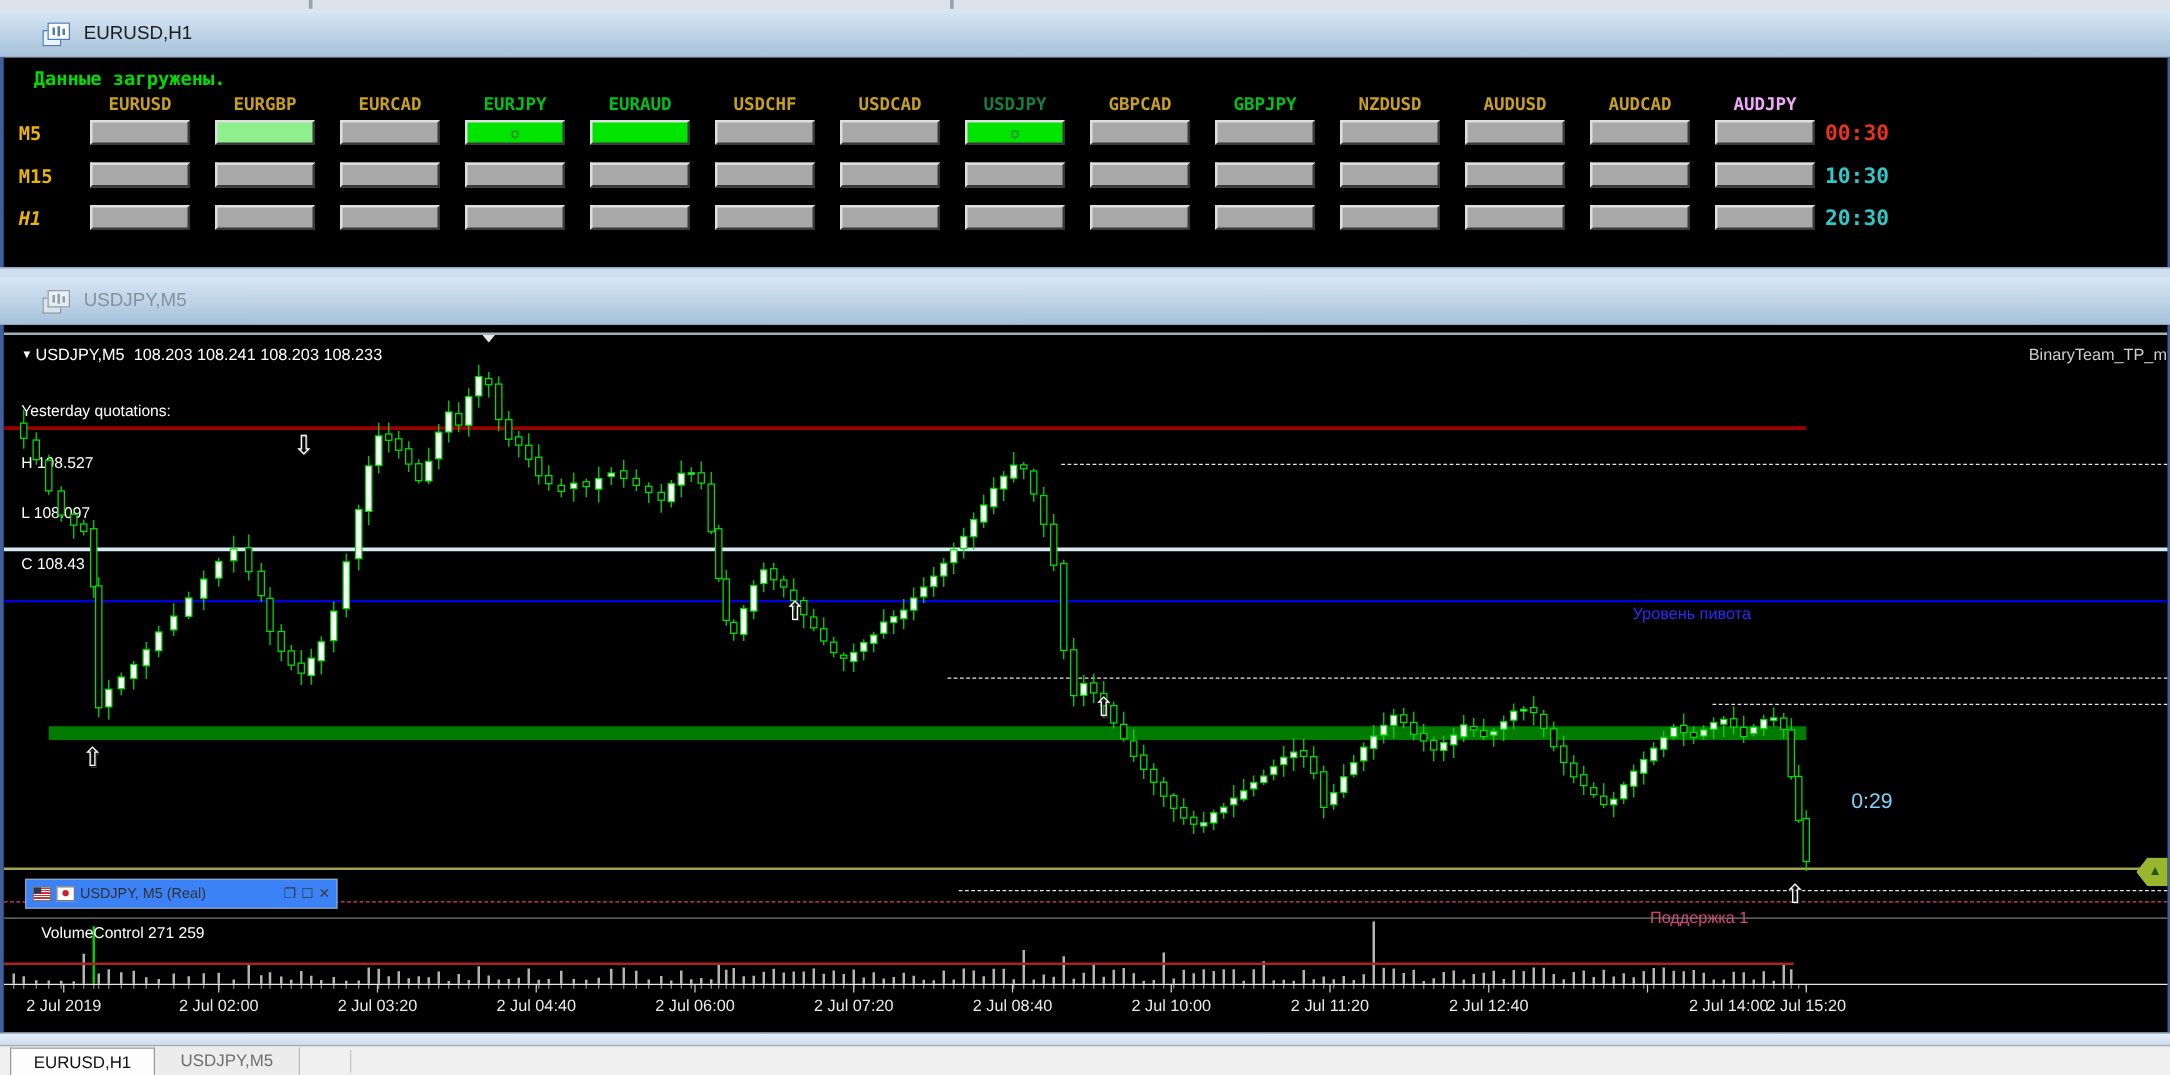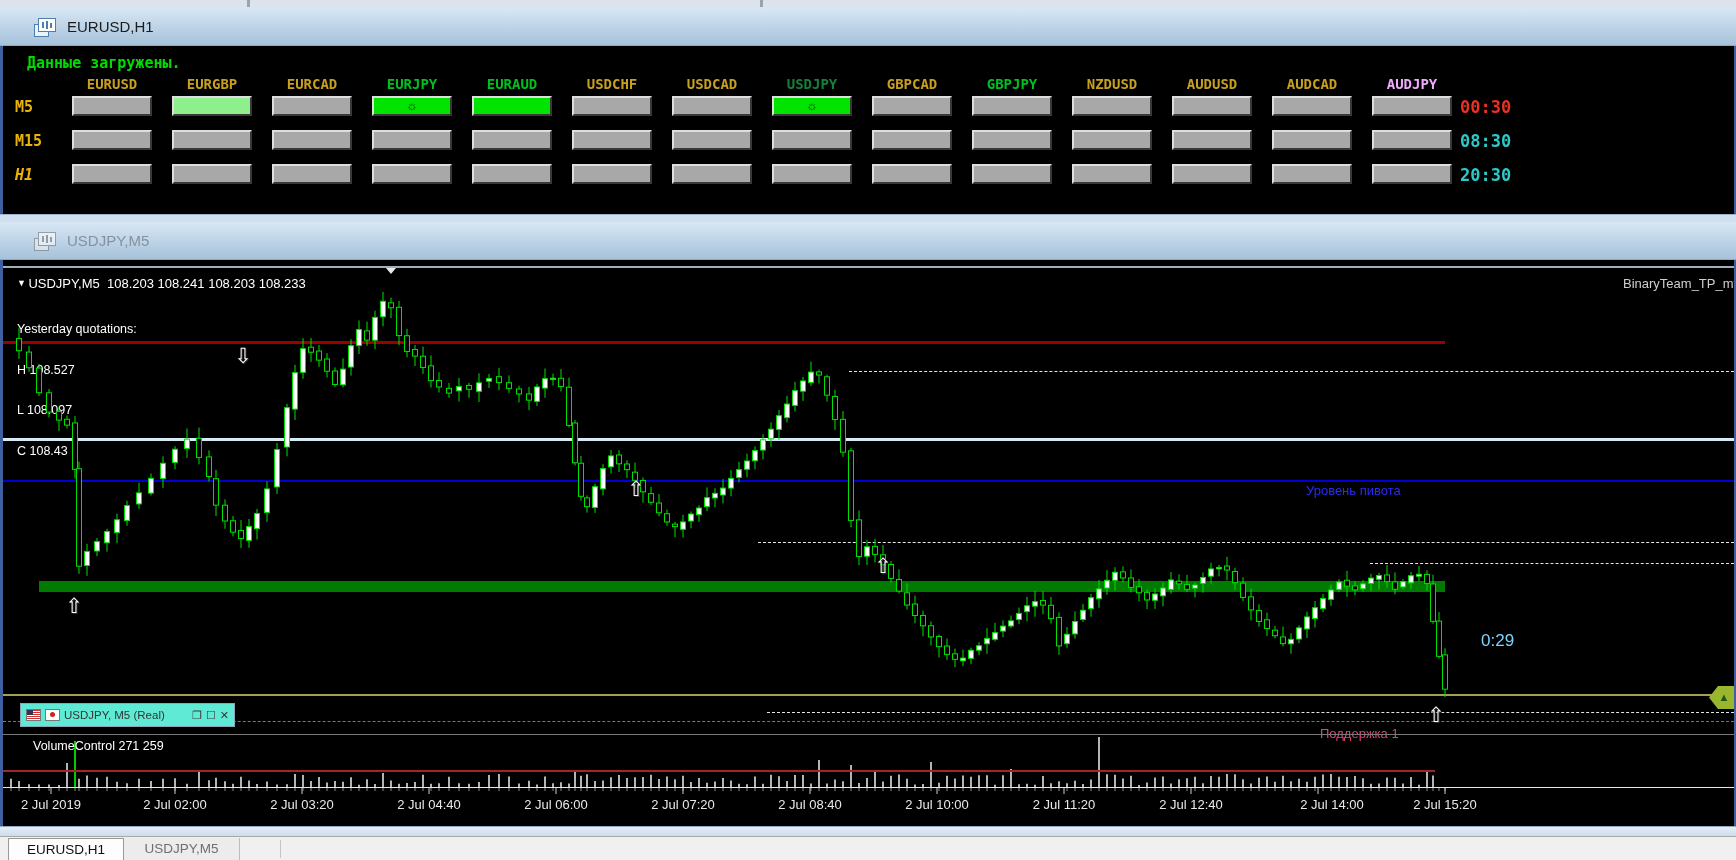--- a/index.html
+++ b/index.html
@@ -36,21 +36,21 @@
   #mdi-strip{top:826px;left:0;width:1736px;height:10px;background:linear-gradient(#e6eef7,#c9daeb);border-top:1px solid #8fa8c0;}
   
   #chart{position:absolute;top:260px;left:0;width:1736px;height:566px;background:#000;
     border-left:3px solid #3f5f9f;border-right:2px solid #3f5f9f;box-sizing:border-box;overflow:hidden;}
   #chart .inner-top{position:absolute;top:6px;left:0;width:100%;height:2px;background:#9fb0bd;}
   .chart-text{position:absolute;color:#fff;font-size:13px;white-space:pre;}
   #quotes-block{position:absolute;left:14px;top:36px;color:#fff;font-size:12.5px;line-height:13.5px;white-space:pre;}
   .arrow-glyph{position:absolute;width:22px;text-align:center;font-size:21px;color:#fff;
     text-shadow:0 0 1px #000,1px 1px 0 #333;}
   #shift-marker{position:absolute;width:0;height:0;border-left:5px solid transparent;border-right:5px solid transparent;border-top:6px solid #e8e8e8;}
-  #mini-bar{position:absolute;left:17px;top:443px;width:215px;height:24px;background:#5eead4;
+  #mini-bar{position:absolute;left:17px;top:443px;width:250px;height:24px;background:#3b82f6;
     border:1px solid #8ea4b8;box-sizing:border-box;display:flex;align-items:center;gap:4px;padding:0 5px;cursor:move;}
   #mini-bar .flag{width:13px;height:10px;position:relative;border:1px solid #777;}
   #flag-us{background:repeating-linear-gradient(#c33 0 1px,#fff 1px 2px);}
   #flag-us::after{content:"";position:absolute;left:0;top:0;width:6px;height:5px;background:#335;}
   #flag-jp{background:#fff;}
   #flag-jp::after{content:"";position:absolute;left:4px;top:2px;width:5px;height:5px;border-radius:50%;background:#c22;}
   #mini-bar .mb-title{font-size:11.5px;color:#333;flex:1;white-space:nowrap;}
   .mb-btn{font-size:11px;color:#3a3a3a;cursor:pointer;line-height:12px;}
   #price-tag{position:absolute;left:1706px;top:426px;width:30px;height:23px;background:#9ab62e;
     clip-path:polygon(0 50%,30% 0,100% 0,100% 100%,30% 100%);text-align:center;line-height:22px;font-size:11px;color:#1e5a14;}
@@ -140,21 +140,21 @@
         <div class="sig-btn" style="left: 1269px; top: 84px;"></div>
         <div class="sig-btn" style="left: 1269px; top: 118px;"></div>
         <div class="col-header" style="left: 1369px; color: #f0abfc;">AUDJPY</div>
         <div class="sig-btn" style="left: 1369px; top: 50px;"></div>
         <div class="sig-btn" style="left: 1369px; top: 84px;"></div>
         <div class="sig-btn" style="left: 1369px; top: 118px;"></div>
         <div class="row-label" style="top: 52px;">M5</div>
         <div class="row-label" style="top: 86px;">M15</div>
         <div class="row-label" style="top: 120px; font-style: italic;">H1</div>
         <div class="timer" style="top: 51px; color: rgb(232, 50, 34);">00:30</div>
-        <div class="timer" style="top: 85px; color: rgb(47, 200, 200);">08:30</div>
+        <div class="timer" style="top: 85px; color: rgb(47, 200, 200);">10:30</div>
         <div class="timer" style="top: 119px; color: rgb(47, 200, 200);">20:30</div>
       </div>
   </div>
 </div>
 
 <div id="gap1" class="abs"></div>
 
 <div id="win2" class="abs window" style="top:222px;height:38px;">
   <div class="titlebar">
     <span class="chart-icon gray">
@@ -940,21 +940,21 @@
       <div class="axis-label" style="left: 48px;">2 Jul 2019</div>
       <div class="axis-label" style="left: 172px;">2 Jul 02:00</div>
       <div class="axis-label" style="left: 299px;">2 Jul 03:20</div>
       <div class="axis-label" style="left: 426px;">2 Jul 04:40</div>
       <div class="axis-label" style="left: 553px;">2 Jul 06:00</div>
       <div class="axis-label" style="left: 680px;">2 Jul 07:20</div>
       <div class="axis-label" style="left: 807px;">2 Jul 08:40</div>
       <div class="axis-label" style="left: 934px;">2 Jul 10:00</div>
       <div class="axis-label" style="left: 1061px;">2 Jul 11:20</div>
       <div class="axis-label" style="left: 1188px;">2 Jul 12:40</div>
-      <div class="axis-label" style="left: 1329px; text-align: center;">2 Jul 14:00</div>
+      <div class="axis-label" style="left: 1380px; text-align: center;">2 Jul 14:00</div>
       <div class="axis-label" style="left: 1442px;">2 Jul 15:20</div>
     </div>
 </div>
 
 <div id="mdi-strip" class="abs"></div>
 
 <div id="tabbar" class="abs">
   <span class="edge"></span>
   <div class="tab active" style="left:8px;width:116px;">EURUSD,H1</div>
   <div class="tab inactive" style="left:124px;width:116px;">USDJPY,M5</div>

